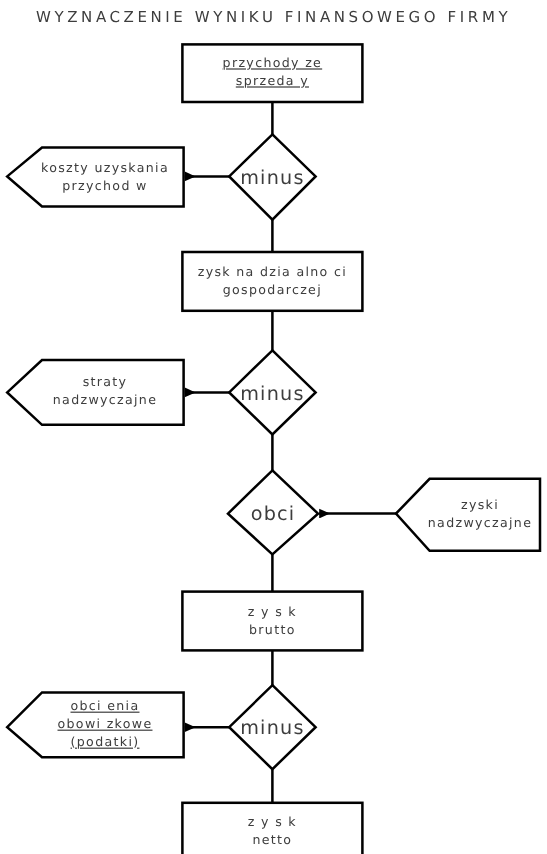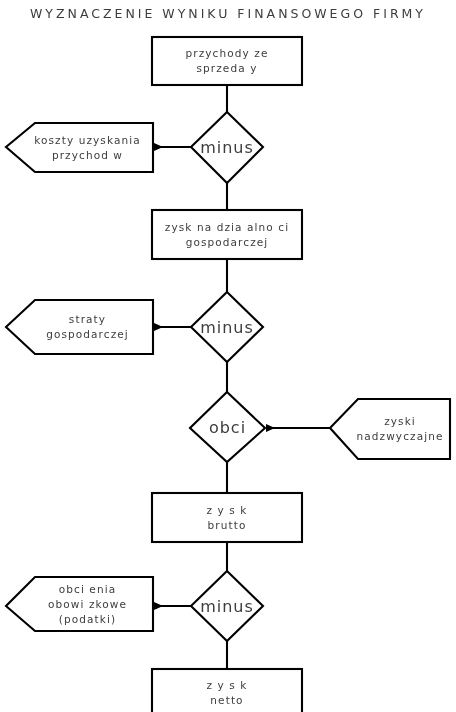--- a/index.html
+++ b/index.html
@@ -87,21 +87,21 @@
       <polygon points="35,114 153,114 153,163 35,163 6,138" fill="#fff"></polygon>
       <polygon points="35,291 153,291 153,345 35,345 6,318" fill="#fff"></polygon>
       <polygon points="35,568 153,568 153,622 35,622 6,597" fill="#fff"></polygon>
 
       <polygon points="358,390 450,390 450,450 358,450 330,419" fill="#fff"></polygon>
     </g>
   </svg>
 
   <div class="title">WYZNACZENIE WYNIKU FINANSOWEGO FIRMY</div>
 
-  <div class="node proc" style="left:152px;top:28px;width:150px;height:48px;">
+  <div class="node proc" style="left:152px;top:28px;width:150px;height:48px;text-decoration:underline;">
     <span>przychody ze
 sprzeda y</span>
   </div>
 
   <div class="node dec" style="left:191px;top:103px;width:72px;height:71px;">
     <span>minus</span>
   </div>
 
   <div class="node flagL" style="left:6px;top:114px;width:147px;height:49px;">
     <span>koszty uzyskania
@@ -112,42 +112,42 @@
     <span>zysk na dzia alno  ci
 gospodarczej</span>
   </div>
 
   <div class="node dec" style="left:191px;top:283px;width:72px;height:70px;">
     <span>minus</span>
   </div>
 
   <div class="node flagL" style="left:6px;top:291px;width:147px;height:54px;">
     <span>straty
-gospodarczej</span>
+nadzwyczajne</span>
   </div>
 
   <div class="node dec" style="left:190px;top:383px;width:75px;height:70px;">
     <span>obci</span>
   </div>
 
   <div class="node flagR" style="left:330px;top:390px;width:120px;height:60px;">
     <span>zyski
 nadzwyczajne</span>
   </div>
 
   <div class="node proc" style="left:152px;top:484px;width:150px;height:49px;">
     <span>z y s k
 brutto</span>
   </div>
 
   <div class="node dec" style="left:191px;top:562px;width:72px;height:70px;">
     <span>minus</span>
   </div>
 
-  <div class="node flagL" style="left:6px;top:568px;width:147px;height:54px;">
+  <div class="node flagL" style="left:6px;top:568px;width:147px;height:54px;text-decoration:underline;">
     <span>obci   enia
 obowi  zkowe
 (podatki)</span>
   </div>
 
   <div class="node proc" style="left:152px;top:660px;width:150px;height:48px;">
     <span>z y s k
 netto</span>
   </div>
 

